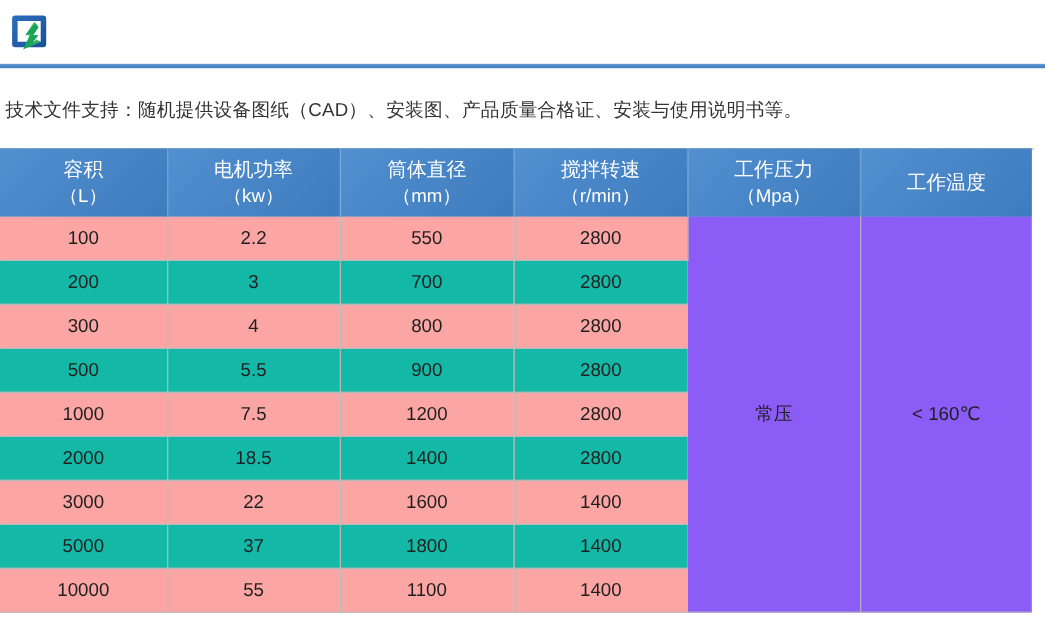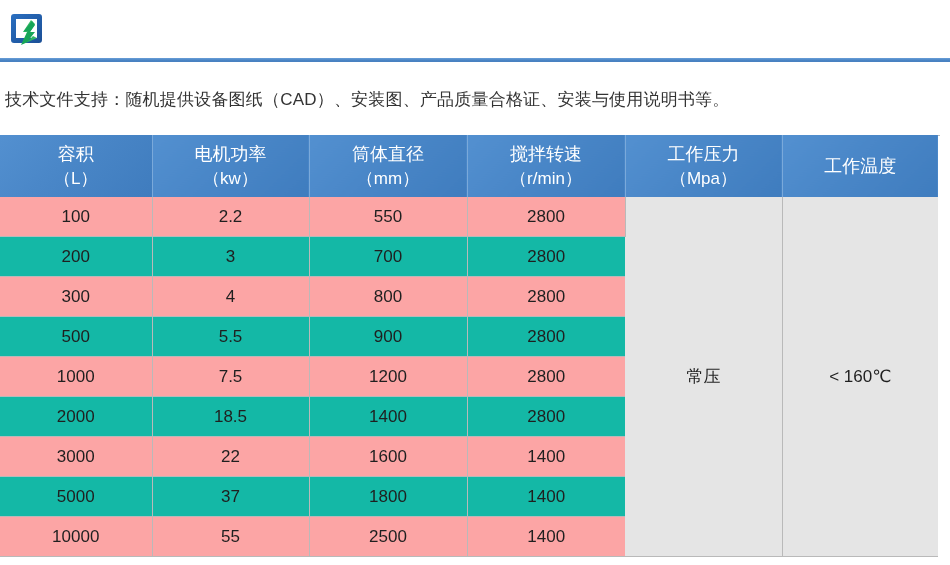--- a/index.html
+++ b/index.html
@@ -111,21 +111,21 @@
     border-right: 1px solid #b9b9b9;
     border-bottom: 1px solid #b9b9b9;
     padding: 0;
     font-size: 17px;
     color: #1f1f1f;
   }
   table.spec-table td:last-child { border-right: none; }
 
   table.spec-table tbody tr.row-shaded td.data-cell { background: #fca5a5; }
   table.spec-table tbody tr.row-plain  td.data-cell { background: #14b8a6; }
-  table.spec-table td.merged-cell { background: #e5e5e5; }
+  table.spec-table td.merged-cell { background: #8b5cf6; }
 
   
   .table-frame {
     border-left: 1px solid #b9b9b9;
     border-top: 1px solid #b9b9b9;
     width: 939px;
     box-sizing: content-box;
   }
   .table-frame table.spec-table { margin-left: -1px; margin-top: -1px; }
 </style>
@@ -243,19 +243,19 @@
       </tr>
       <tr class="row-plain">
         <td class="data-cell">5000</td>
         <td class="data-cell">37</td>
         <td class="data-cell">1800</td>
         <td class="data-cell">1400</td>
       </tr>
       <tr class="row-shaded">
         <td class="data-cell">10000</td>
         <td class="data-cell">55</td>
-        <td class="data-cell">2500</td>
+        <td class="data-cell">1100</td>
         <td class="data-cell">1400</td>
       </tr>
     </tbody>
   </table>
   </div>
 </div>
 
 </body></html>

